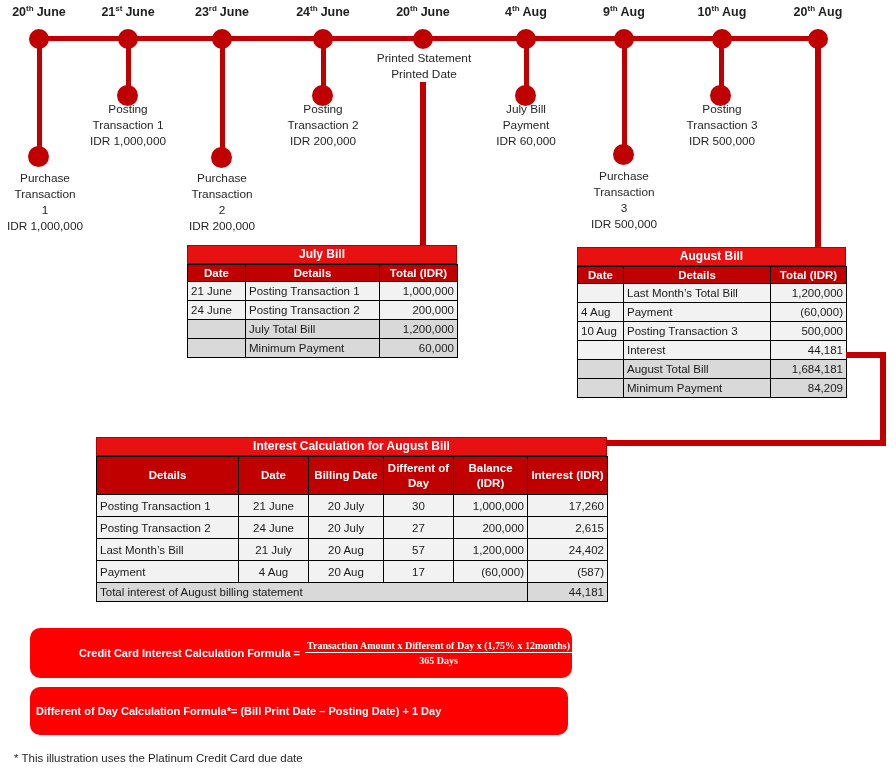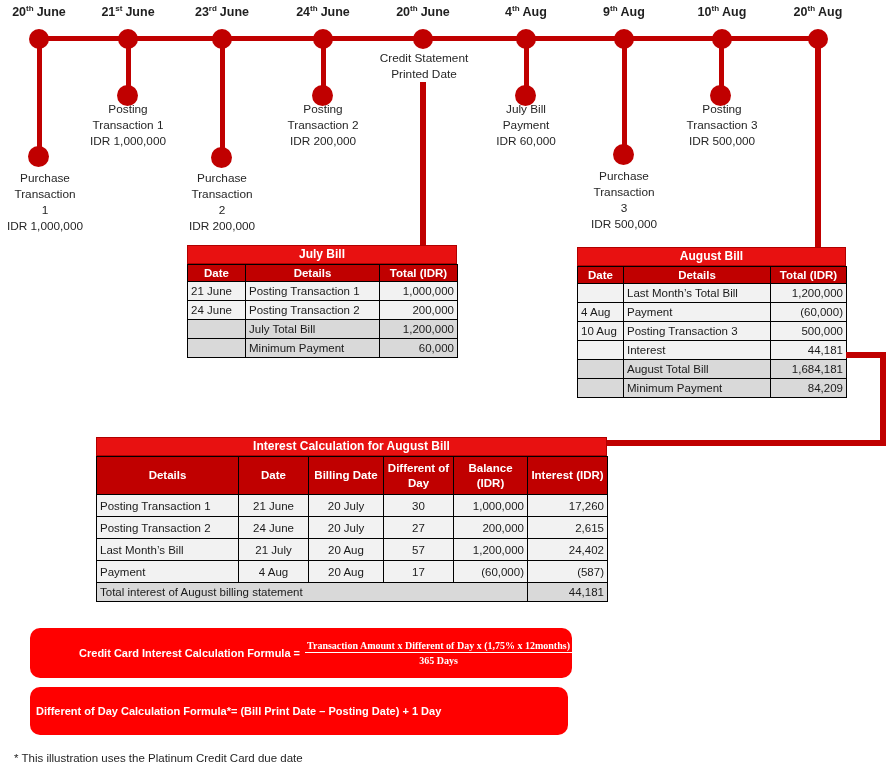--- a/index.html
+++ b/index.html
@@ -107,21 +107,21 @@
     <div>Transaction</div>
     <div>2</div>
     <div>IDR 200,000</div>
   </div>
   <div class="tl-label" style="left:268px;top:101px;">
     <div>Posting</div>
     <div>Transaction 2</div>
     <div>IDR 200,000</div>
   </div>
   <div class="tl-label" style="left:364px;top:50px;width:120px;">
-    <div>Credit Statement</div>
+    <div>Printed Statement</div>
     <div>Printed Date</div>
   </div>
   <div class="tl-label" style="left:471px;top:101px;">
     <div>July Bill</div>
     <div>Payment</div>
     <div>IDR 60,000</div>
   </div>
   <div class="tl-label" style="left:569px;top:168px;">
     <div>Purchase</div>
     <div>Transaction</div>

